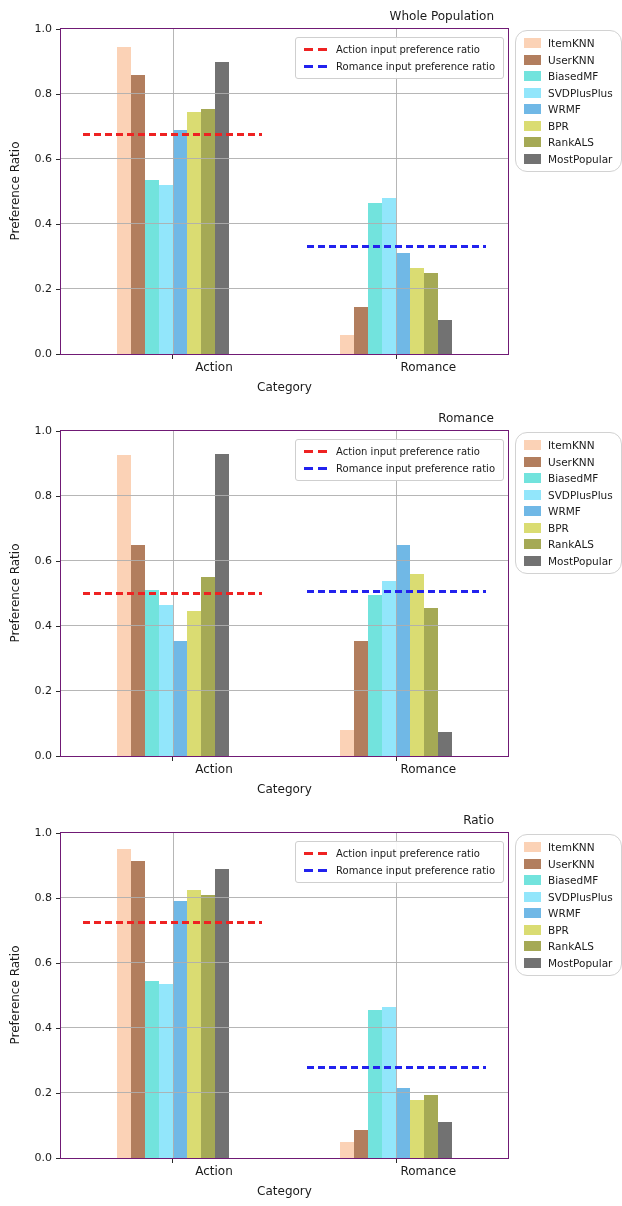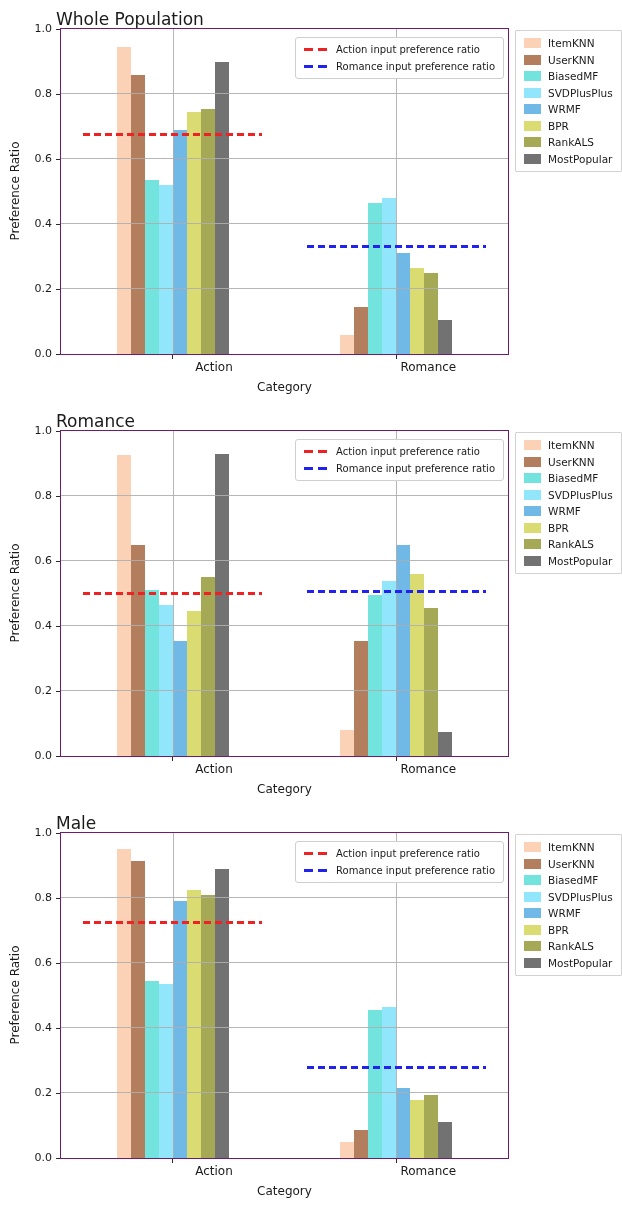--- a/index.html
+++ b/index.html
@@ -1,35 +1,35 @@
 <!DOCTYPE html>
 <html><head>
 <meta charset="utf-8">
 <style>
   html,body{margin:0;padding:0;background:#ffffff;}
   body{font-family:"DejaVu Sans","Liberation Sans",sans-serif;color:#1a1a1a;}
   #figure{position:relative;width:622px;height:1206px;background:#ffffff;overflow:hidden;}
   .chart{position:absolute;left:0;width:622px;height:402px;}
-  .chart-title{position:absolute;left:56px;width:449px;top:9px;text-align:left;font-size:17px;}
+  .chart-title{position:absolute;left:45px;width:449px;top:9px;text-align:right;font-size:12px;}
   .plot{position:absolute;left:60px;top:28px;width:449px;height:327px;border:1px solid #701a75;box-sizing:border-box;background:#ffffff;}
   .grid-h{position:absolute;left:0;width:447px;height:1px;background:rgba(174,174,174,0.9);z-index:3;}
   .grid-v{position:absolute;top:0;height:325px;width:1px;background:rgba(174,174,174,0.9);z-index:3;}
   .bar{position:absolute;bottom:0;width:14px;z-index:2;}
   .refline{position:absolute;height:3px;z-index:4;}
   .legend-inner{position:absolute;top:8px;right:4px;z-index:5;background:rgba(255,255,255,0.92);border:1px solid #cfcfcf;border-radius:3px;padding:6px 8px;display:flex;flex-direction:column;gap:6px;}
   .legend-row{display:flex;align-items:center;gap:7px;}
   .dash-sample{width:25px;height:3px;flex:0 0 25px;}
   .legend-label{font-size:10px;white-space:nowrap;}
   .ytick{position:absolute;left:56px;width:4px;height:1px;background:#2a2a2a;}
   .yticklabel{position:absolute;left:24px;width:28px;text-align:right;font-size:11px;}
   .xtick{position:absolute;top:355px;height:4px;width:1px;background:#2a2a2a;}
   .xticklabel{position:absolute;top:360px;width:120px;text-align:right;font-size:12px;}
   .axis-label-x{position:absolute;left:60px;width:449px;top:380px;text-align:center;font-size:12px;}
   .axis-label-y{position:absolute;left:15px;top:191px;transform:translate(-50%,-50%) rotate(-90deg);font-size:12px;white-space:nowrap;}
-  .legend-outer{position:absolute;left:515px;top:30px;background:#ffffff;border:1px solid #d2d2d2;border-radius:1px;padding:6px 8px;display:flex;flex-direction:column;gap:4.5px;z-index:5;}
+  .legend-outer{position:absolute;left:515px;top:30px;background:#ffffff;border:1px solid #d2d2d2;border-radius:12px;padding:6px 8px;display:flex;flex-direction:column;gap:4.5px;z-index:5;}
   .swatch{width:17px;height:10px;flex:0 0 17px;}
   .legend-outer .legend-label{font-size:10.5px;}
 </style>
 </head>
 <body>
 
 <div id="figure">
     <div class="chart" style="top: 0px;">
       <div class="chart-title">Whole Population</div>
       <div class="plot">
@@ -206,21 +206,21 @@
           <div class="swatch" style="background: rgb(165, 169, 85);"></div>
           <div class="legend-label">RankALS</div>
         </div>
         <div class="legend-row">
           <div class="swatch" style="background: rgb(114, 114, 114);"></div>
           <div class="legend-label">MostPopular</div>
         </div>
       </div>
     </div>
     <div class="chart" style="top: 804px;">
-      <div class="chart-title">Male</div>
+      <div class="chart-title">Ratio</div>
       <div class="plot">
         <div class="bar" style="left: 55.75px; height: 308.75px; background: rgb(251, 210, 182);"></div>
         <div class="bar" style="left: 69.75px; height: 297.375px; background: rgb(178, 126, 94);"></div>
         <div class="bar" style="left: 83.75px; height: 177.125px; background: rgb(114, 227, 221);"></div>
         <div class="bar" style="left: 97.75px; height: 173.875px; background: rgb(146, 230, 251);"></div>
         <div class="bar" style="left: 111.75px; height: 256.75px; background: rgb(112, 184, 230);"></div>
         <div class="bar" style="left: 125.75px; height: 268.125px; background: rgb(218, 220, 114);"></div>
         <div class="bar" style="left: 139.75px; height: 263.25px; background: rgb(165, 169, 85);"></div>
         <div class="bar" style="left: 153.75px; height: 289.25px; background: rgb(114, 114, 114);"></div>
         <div class="bar" style="left: 279.25px; height: 16.25px; background: rgb(251, 210, 182);"></div>

